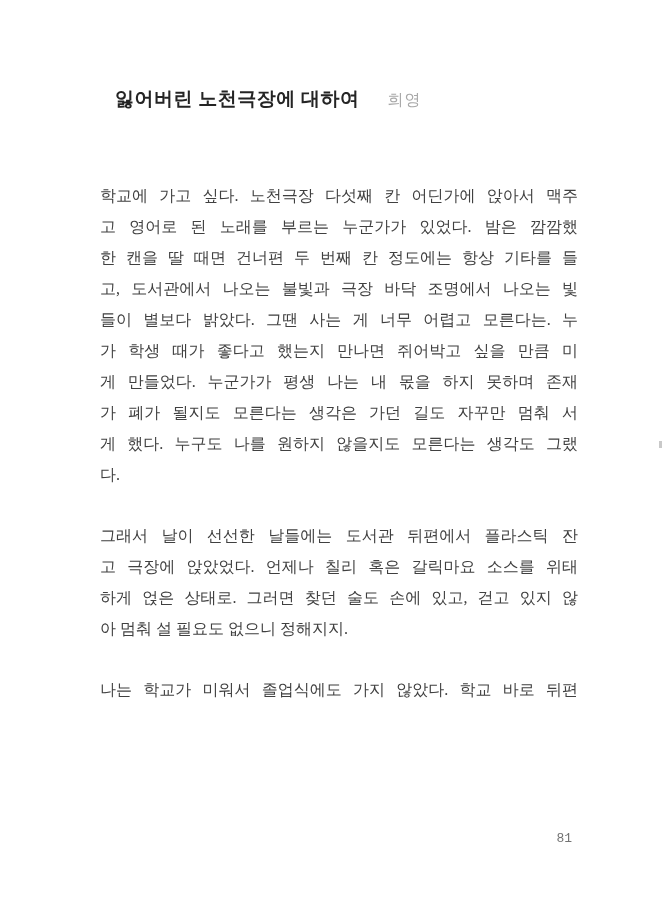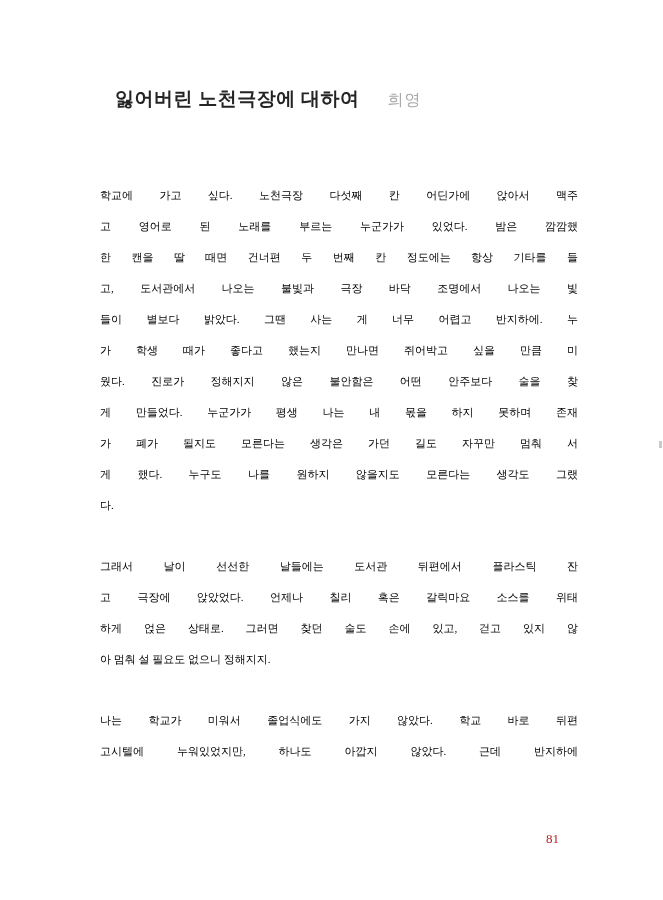--- a/index.html
+++ b/index.html
@@ -28,44 +28,44 @@
     font-size: 16px;
     color: #a8a8a8;
     margin-left: 24px;
     letter-spacing: 1px;
   }
   .body-text {
     position: absolute;
     left: 100px;
     top: 180px;
     width: 478px;
-    color: #000000;
-    font-size: 11px;
+    color: #404040;
+    font-size: 16px;
   }
   .para { margin: 0 0 30px 0; }
   .line {
     height: 31px;
     line-height: 31px;
     text-align: justify;
     text-align-last: justify;
     overflow: hidden;
   }
   .line.last {
     text-align: left;
     text-align-last: left;
   }
   .pagenum {
     position: absolute;
     left: 546px;
     top: 831px;
     width: 26px;
-    text-align: left;
+    text-align: right;
     font-size: 13px;
-    color: #b91c1c;
-    font-family: Liberation Serif, serif;
+    color: #737373;
+    font-family: Liberation Mono, monospace;
   }
   .edge-artifact {
     position: absolute;
     left: 659px;
     top: 441px;
     width: 3px;
     height: 7px;
     background: #c9c9c9;
   }
 </style>
@@ -79,39 +79,37 @@
     <span class="author">희영</span>
   </div>
 
   <div class="body-text">
 
     <div class="para">
       <div class="line">학교에 가고 싶다. 노천극장 다섯째 칸 어딘가에 앉아서 맥주</div>
       <div class="line">고 영어로 된 노래를 부르는 누군가가 있었다. 밤은 깜깜했</div>
       <div class="line">한 캔을 딸 때면 건너편 두 번째 칸 정도에는 항상 기타를 들</div>
       <div class="line">고, 도서관에서 나오는 불빛과 극장 바닥 조명에서 나오는 빛</div>
-      <div class="line">들이 별보다 밝았다. 그땐 사는 게 너무 어렵고 반지하에. 누</div>
+      <div class="line">들이 별보다 밝았다. 그땐 사는 게 너무 어렵고 모른다는. 누</div>
       <div class="line">가 학생 때가 좋다고 했는지 만나면 쥐어박고 싶을 만큼 미</div>
-      <div class="line">웠다. 진로가 정해지지 않은 불안함은 어떤 안주보다 술을 찾</div>
       <div class="line">게 만들었다. 누군가가 평생 나는 내 몫을 하지 못하며 존재</div>
       <div class="line">가 폐가 될지도 모른다는 생각은 가던 길도 자꾸만 멈춰 서</div>
       <div class="line">게 했다. 누구도 나를 원하지 않을지도 모른다는 생각도 그랬</div>
       <div class="line last">다.</div>
     </div>
 
     <div class="para">
       <div class="line">그래서 날이 선선한 날들에는 도서관 뒤편에서 플라스틱 잔</div>
       <div class="line">고 극장에 앉았었다. 언제나 칠리 혹은 갈릭마요 소스를 위태</div>
       <div class="line">하게 얹은 상태로. 그러면 찾던 술도 손에 있고, 걷고 있지 않</div>
       <div class="line last">아 멈춰 설 필요도 없으니 정해지지.</div>
     </div>
 
     <div class="para">
       <div class="line">나는 학교가 미워서 졸업식에도 가지 않았다. 학교 바로 뒤편</div>
-      <div class="line">고시텔에 누워있었지만, 하나도 아깝지 않았다. 근데 반지하에</div>
     </div>
 
   </div>
 
   <div class="edge-artifact"></div>
 
   <div class="pagenum">81</div>
 
 </div>
 

